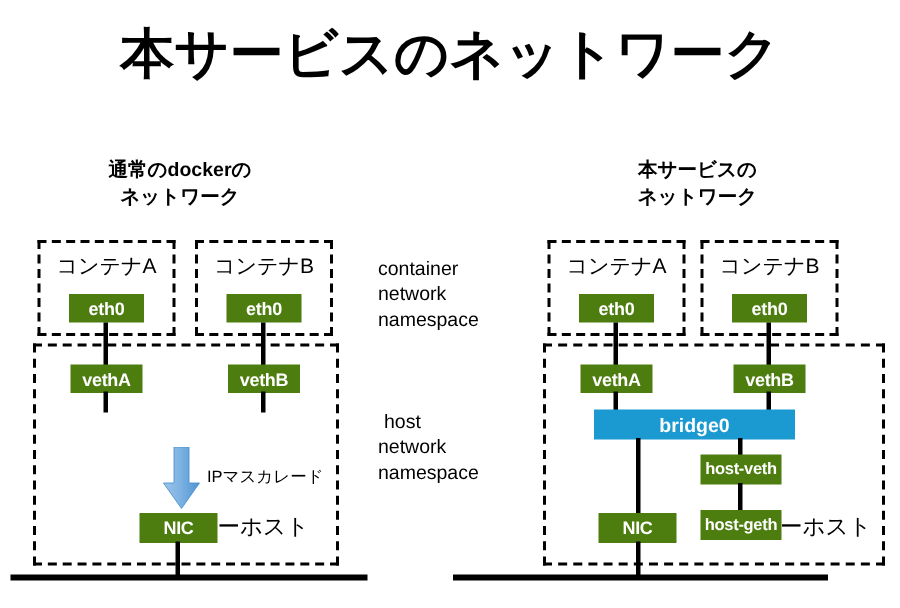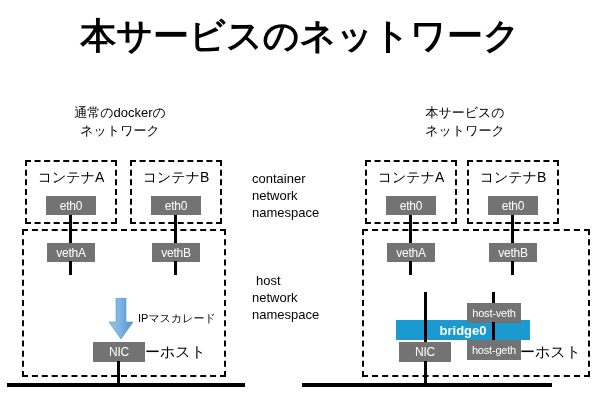--- a/index.html
+++ b/index.html
@@ -33,44 +33,44 @@
     line-height: 44px;
     white-space: nowrap;
   }
 
   
   .col-heading {
     font-size: 13px;
     line-height: 17px;
     text-align: center;
     white-space: nowrap;
-    font-weight: 400;
+    font-weight: 700;
   }
 
   
   .dashed {
     border: 2px dashed #000000;
     box-sizing: border-box;
     background: transparent;
   }
 
   
   .container-label {
     font-size: 14px;
     line-height: 18px;
     text-align: center;
     white-space: nowrap;
   }
 
   
   .red-box {
-    background: #737373;
+    background: #4d7c0f;
     color: #ffffff;
     font-size: 12px;
-    font-weight: 400;
+    font-weight: 700;
     display: flex;
     align-items: center;
     justify-content: center;
     box-sizing: border-box;
     line-height: 1;
     white-space: nowrap;
     letter-spacing: -0.2px;
   }
   .red-box.small { font-size: 11px; }
 
@@ -196,21 +196,21 @@
 
     <div class="abs vline" style="left:69px;top:215px;width:3px;height:30px;"></div>
     <div class="abs vline" style="left:171px;top:215px;width:3px;height:30px;"></div>
 
     <div class="abs red-box" style="left:47px;top:243px;width:48px;height:19px;">vethA</div>
     <div class="abs red-box" style="left:149px;top:243px;width:48px;height:19px;">vethB</div>
 
     <div class="abs vline" style="left:69px;top:261px;width:3px;height:14px;"></div>
     <div class="abs vline" style="left:171px;top:261px;width:3px;height:14px;"></div>
 
-    <div class="abs teal-bar" style="left:56px;top:273px;width:134px;height:20px;margin-top:47px;">bridge0</div>
+    <div class="abs teal-bar" style="left:56px;top:273px;width:134px;height:20px;">bridge0</div>
 
     <div class="abs vline" style="left:84px;top:292px;width:3px;height:52px;"></div>
 
     <div class="abs vline" style="left:152px;top:292px;width:3px;height:12px;"></div>
 
     <div class="abs red-box small" style="left:127px;top:303px;width:54px;height:20px;">host-veth</div>
 
     <div class="abs vline" style="left:152px;top:322px;width:3px;height:19px;"></div>
 
     <div class="abs red-box small" style="left:127px;top:340px;width:54px;height:20px;">host-geth</div>

